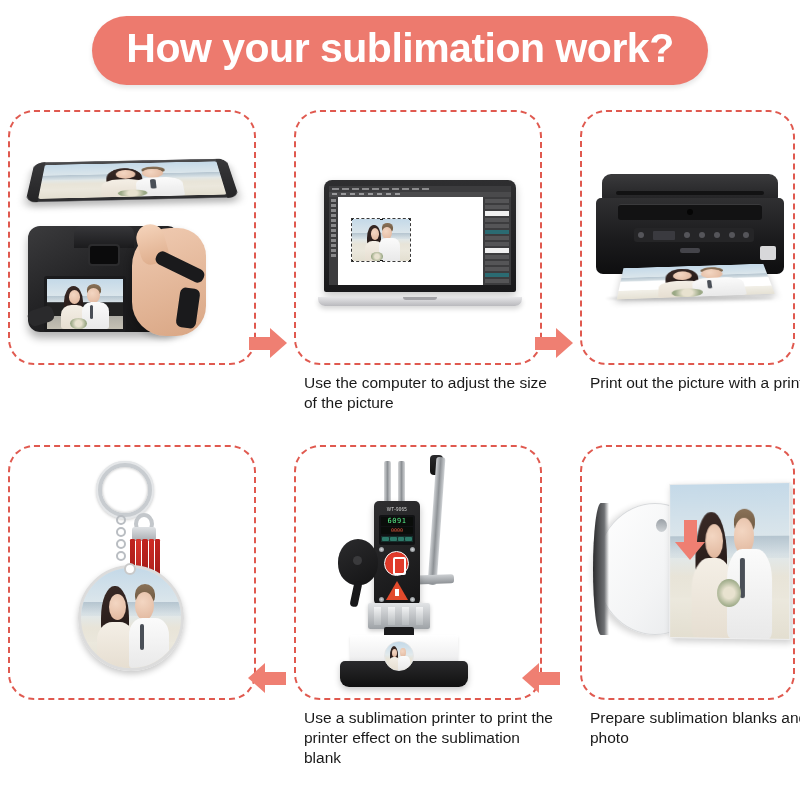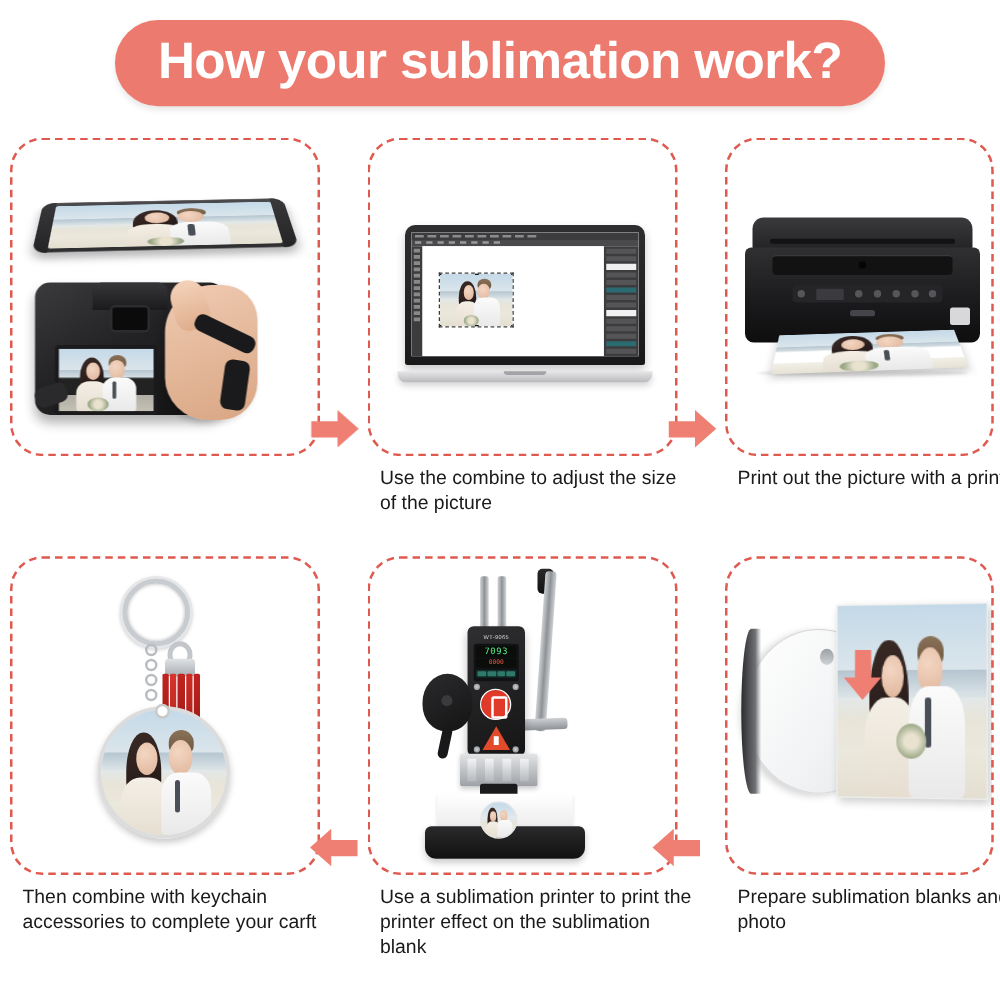--- a/index.html
+++ b/index.html
@@ -715,21 +715,21 @@
                     <i class="teal"></i>
                     <i></i>
                 </div>
               </div>
             </div>
           </div>
           <div class="base"></div>
         </div>
 
       </div>
-      <div class="caption">Use the combine to adjust the size of the picture</div>
+      <div class="caption">Use the computer to adjust the size of the picture</div>
     </div>
 
     <div class="cell cell-3">
       <div class="panel">
 
         <div class="printer">
           <div class="pr-top"></div>
           <div class="pr-main">
             <div class="pr-lip"></div>
             <div class="pr-ctrl">
@@ -797,37 +797,36 @@
             <div class="face-w" style="left:28%;top:26%;width:17%;height:26%;"></div>
             <div class="body-w" style="left:16%;top:54%;width:38%;height:46%;"></div>
             <div class="hair-m" style="left:54%;top:16%;width:20%;height:20%;"></div>
             <div class="face-m" style="left:54%;top:24%;width:19%;height:28%;"></div>
             <div class="body-m" style="left:48%;top:50%;width:40%;height:50%;"></div>
             <div class="tie" style="left:59%;top:56%;width:4%;height:26%;"></div>
           </div>
         </div>
 
       </div>
-      <div class="caption">Then combine with keychain accessories to complete your carft</div>
     </div>
 
     <div class="cell cell-2">
       <div class="panel">
 
         <div class="press">
           <div class="pp-rod-l"></div>
           <div class="pp-rod-r"></div>
           <div class="pp-grip"></div>
           <div class="pp-handle"></div>
           <div class="pp-arm"></div>
 
           <div class="pp-head">
             <div class="pp-label">WT-9065</div>
             <div class="pp-display">
-              <div class="pp-seg">7093</div>
+              <div class="pp-seg">6091</div>
               <div class="pp-seg2">0000</div>
               <div class="pp-keys">
                 <i></i>
                   <i></i>
                   <i></i>
                   <i></i>
               </div>
             </div>
             <div class="pp-warn1"></div>
             <div class="pp-warn2"></div>

